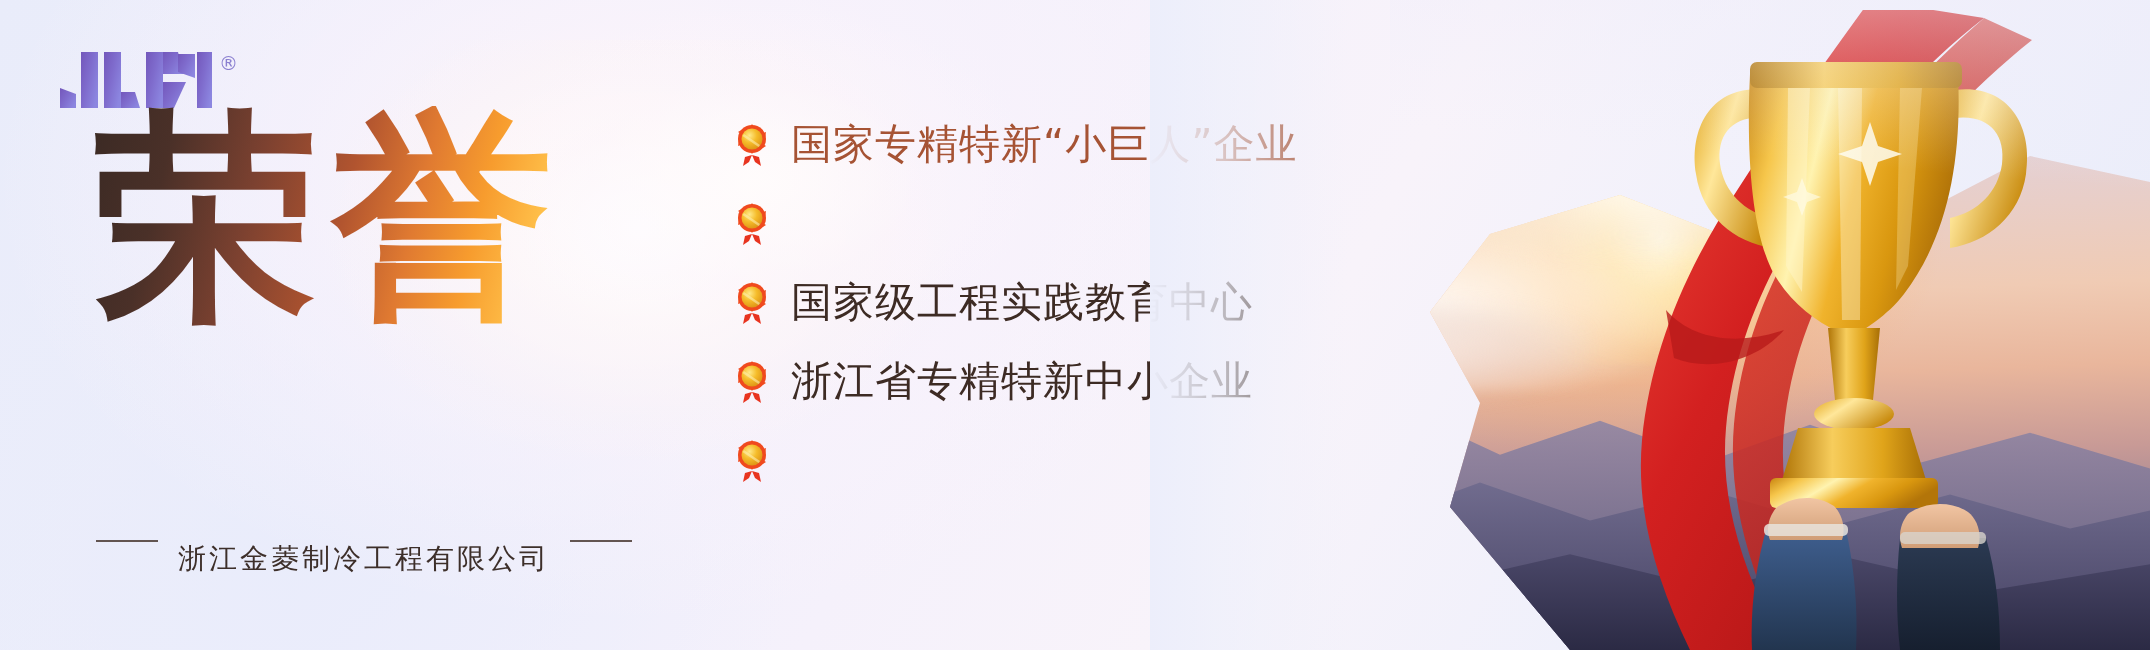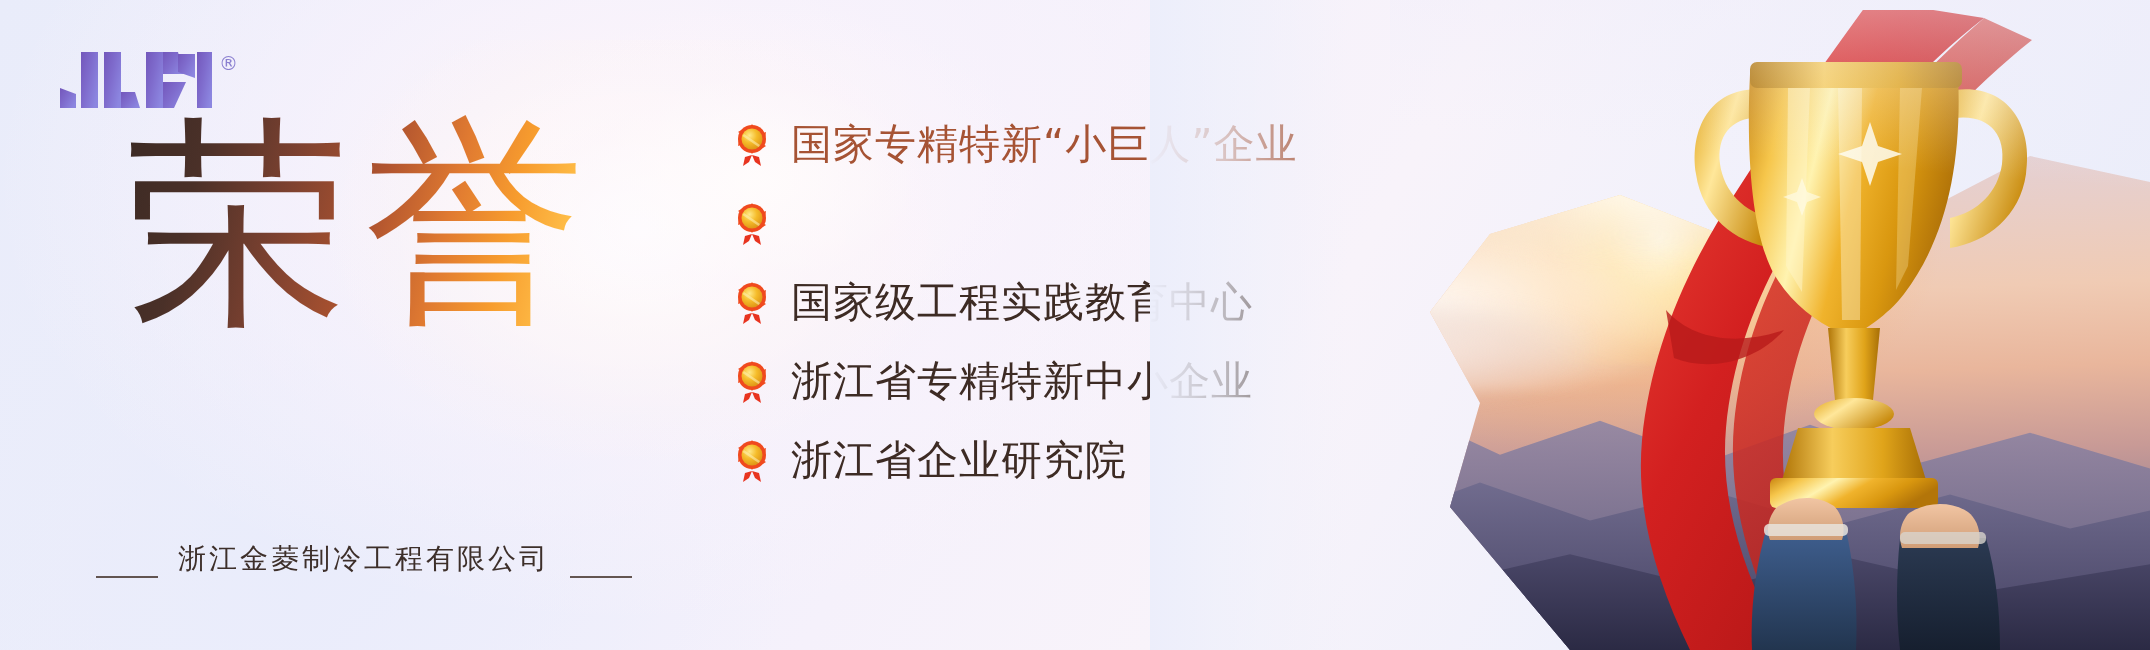--- a/index.html
+++ b/index.html
@@ -31,35 +31,34 @@
   
   .logo{position:absolute;left:60px;top:52px;display:flex;align-items:flex-start;}
   .logo-mark{display:block;}
   .logo-reg{
     font-size:19px;color:#8a7fd0;margin-left:7px;margin-top:2px;
     font-family:"DejaVu Sans",sans-serif;line-height:1;
   }
 
   
   .headline{
-    position:absolute;left:95px;top:112px;
+    position:absolute;left:95px;top:106px;
     font-size:222px;line-height:1;letter-spacing:14px;
-    font-weight:400;
+    font-weight:700;
     font-family:"DejaVu Sans","Liberation Sans",sans-serif;
     background:linear-gradient(104deg,#3b2a24 0%,#4a3028 16%,#7c4130 34%,#b1542f 52%,#e07a31 66%,#f79c2e 78%,#ffc04a 90%,#ffd066 100%);
     -webkit-background-clip:text;background-clip:text;
     color:transparent;-webkit-text-fill-color:transparent;
     white-space:nowrap;
-    margin-left:32px;
   }
 
   
   .company-line{
     position:absolute;left:96px;top:540px;
-    display:flex;align-items:flex-end;gap:20px;
+    display:flex;align-items:flex-start;gap:20px;
   }
   .rule{width:62px;height:2px;background:#4a3a33;opacity:.85;}
   .company-name{
     font-size:28px;color:#3d2f2a;letter-spacing:3px;white-space:nowrap;
     font-family:"DejaVu Sans","Liberation Sans",sans-serif;
   }
 
   
   .award-list{position:absolute;left:735px;top:105px;}
   .award-item{display:flex;align-items:center;height:79px;}
@@ -287,21 +286,20 @@
           <path d="M17 0 l3 5 -6 0 Z"></path>
             <path d="M31 8 l-1 6 -4 -4 Z"></path>
           <path d="M31 22 l-5 3 0 -6 Z"></path>
             <path d="M17 30 l-3 -5 6 0 Z"></path>
           <path d="M3 22 l1 -6 4 4 Z"></path>
             <path d="M3 8 l5 -3 0 6 Z"></path>
         </g>
         <circle cx="17" cy="15" r="10.5" fill="url(#mg5)"></circle>
         <path d="M9 10 L25 21 L23.5 23 L7.5 12 Z" fill="#fff3b8" opacity="0.55"></path>
       </svg>
-      <span class="award-text">浙江省企业研究院</span>
     </div>
 
   </div>
 
   <div class="photo">
     <div class="photo-mask">
       <div class="sky"></div>
       <div class="sunburst"></div>
       <div class="cloudA"></div>
       <div class="cloudB"></div>

